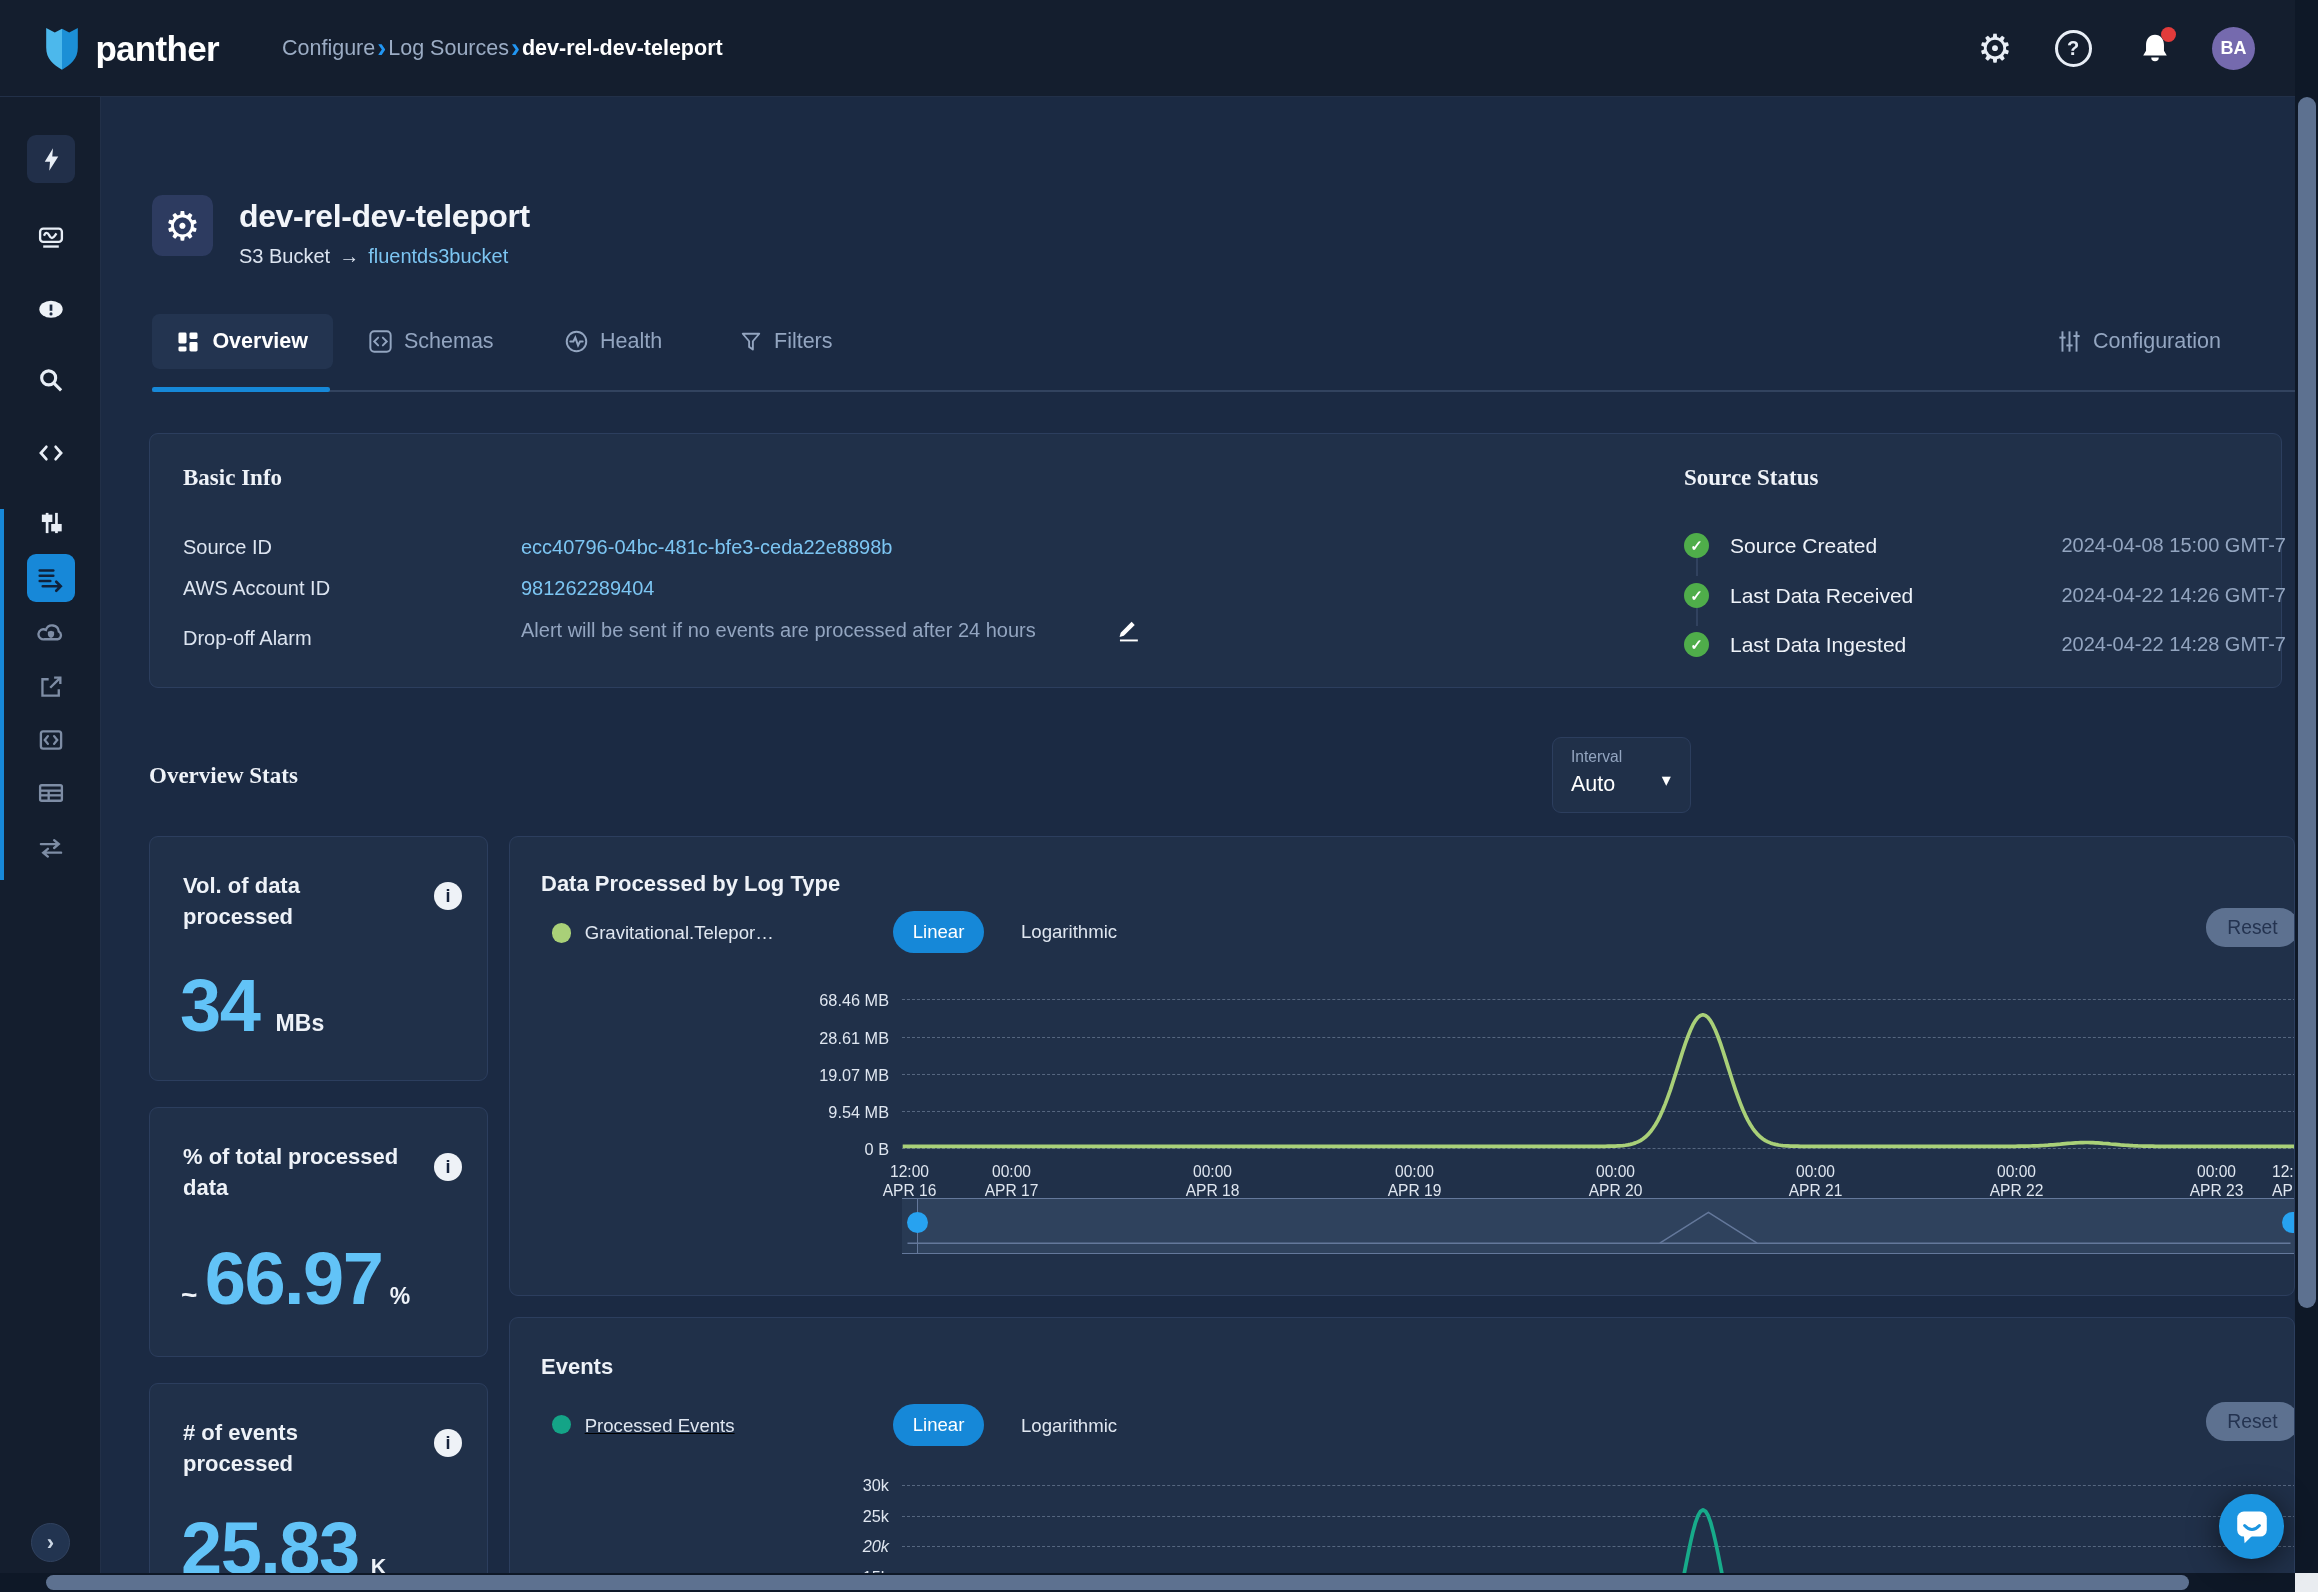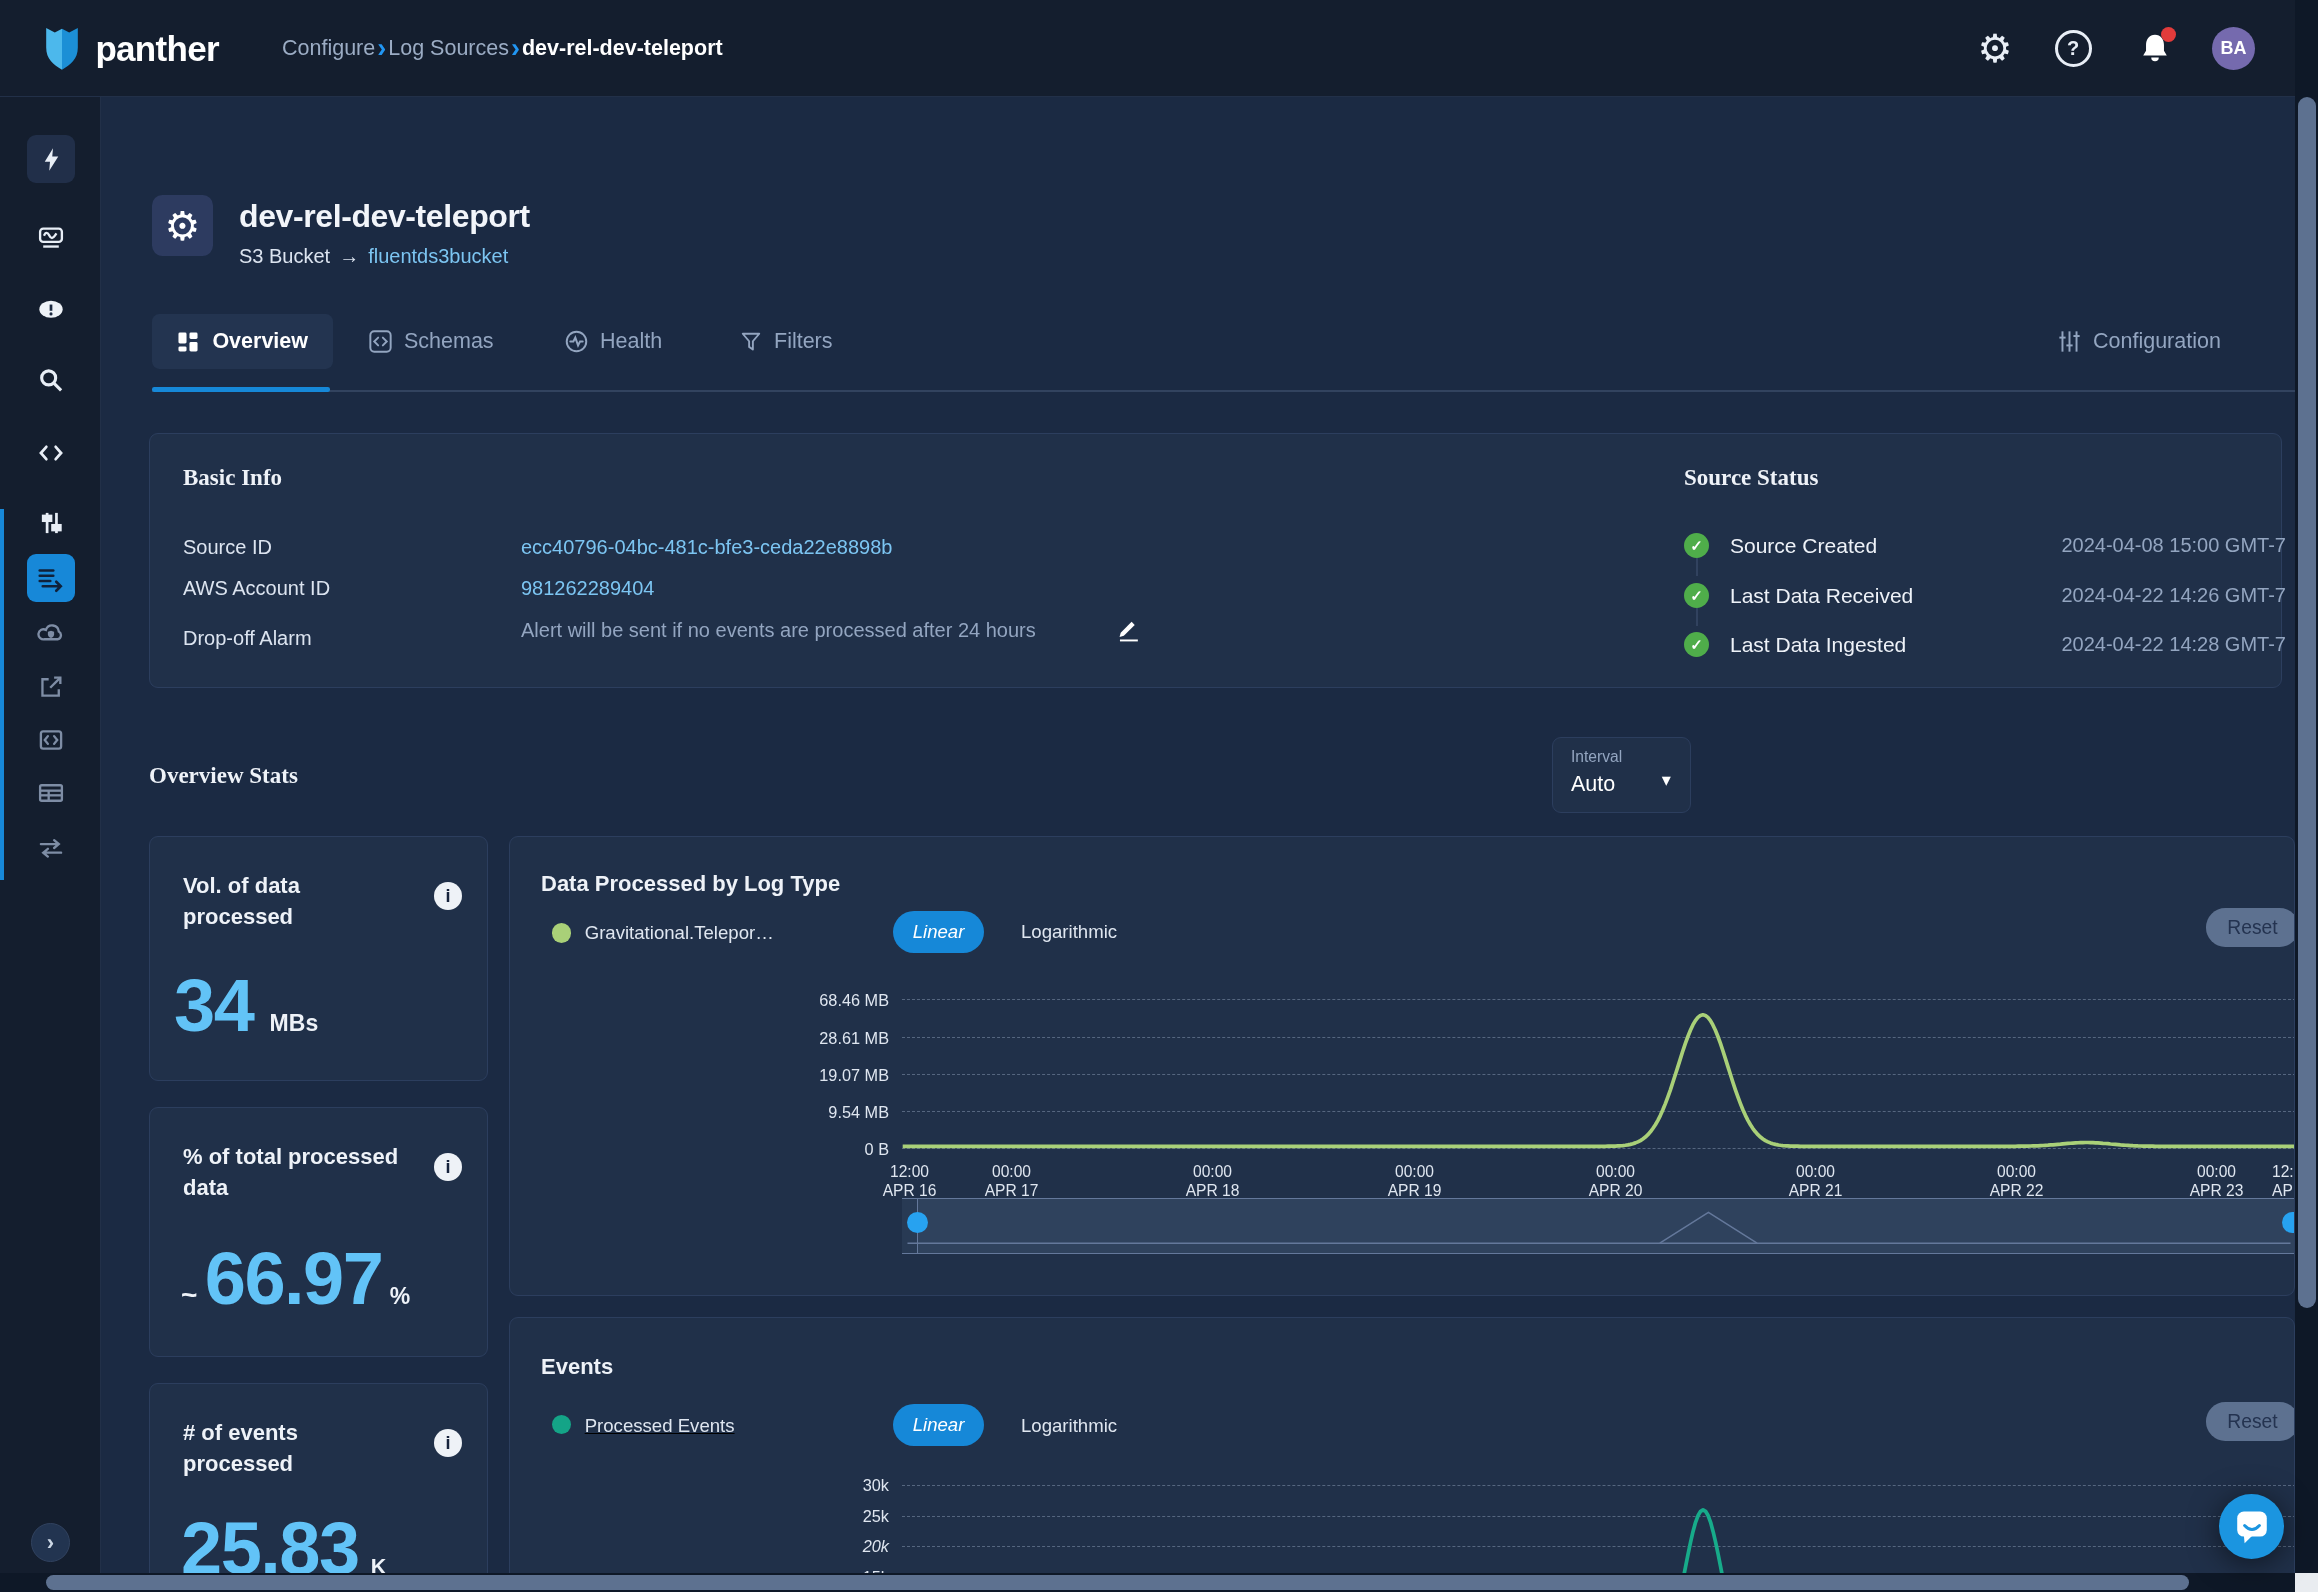--- a/index.html
+++ b/index.html
@@ -35,21 +35,21 @@
   
   .tab-active { position:absolute; display:flex; align-items:center; gap:13.4px; background:#233450; border-radius:7.4px; padding:0 25px; height:55px; color:#fff; font-size:21.5px; font-weight:bold; }
   .tab { position:absolute; display:flex; align-items:center; gap:11px; height:55px; color:#93a5c0; font-size:21.5px; }
 
   
   .stat-title { font-size:22px; font-weight:bold; color:#eef2f8; line-height:31px; width:230px; }
   .info-i { width:28px; height:28px; border-radius:50%; background:#eef2f7; color:#16233c; font-size:18px; font-weight:bold; display:flex; align-items:center; justify-content:center; }
   .big-num { font-size:74px; font-weight:bold; color:#62c3f7; letter-spacing:-1.5px; line-height:1; }
   .big-unit { font-size:23px; font-weight:bold; color:#eef2f8; }
 
-  .pill-linear { position:absolute; background:#1688d8; color:#fff; font-size:18.6px; border-radius:21.5px; display:flex; align-items:center; justify-content:center;font-style:italic; }
+  .pill-linear { position:absolute; background:#1688d8; color:#fff; font-size:18.6px; border-radius:21.5px; display:flex; align-items:center; justify-content:center; }
   .pill-reset { position:absolute; background:#5d7190; color:#243350; font-size:19.3px; border-radius:19.3px; display:flex; align-items:center; justify-content:center; }
   .legend-txt { font-size:18.6px; color:#dfe6f0; }
   .dot { width:19.3px; height:19.3px; border-radius:50%; }
   .ytick { position:absolute; width:97px; text-align:right; font-size:16.3px; color:#dfe6f0; }
   .gridline { position:absolute; height:0; border-top:1.5px dashed #55667f; }
   .xtick { position:absolute; width:89px; text-align:center; font-size:15.6px; color:#dfe6f0; line-height:19.3px; }
 
   
   .brush { position:absolute; background:rgba(90,110,145,.16); border-top:1.5px solid #64789b; border-bottom:1.5px solid #64789b; }
   .brush-sel { position:absolute; top:0; bottom:0; background:rgba(120,140,175,.10); border-left:1.5px solid #64789b; }
@@ -293,21 +293,21 @@
   <div class="card" style="left:1552px; top:737px; width:139px; height:76px;">
     <div class="abs" style="left:18px; top:9.7px; font-size:15.6px; color:#93a5c0;">Interval</div>
     <div class="abs" style="left:18px; top:34px; font-size:21.5px; color:#fff;">Auto</div>
     <div class="abs" style="right:19.3px; top:31px; font-size:18px; color:#fff;">▾</div>
   </div>
 
 
   <div class="card" style="left:149px; top:836px; width:339px; height:245px;">
     <div class="abs stat-title" style="left:33px; top:33px;">Vol. of data processed</div>
     <div class="abs info-i" style="left:284px; top:45px;">i</div>
-    <div class="abs" style="left:24px; top:132px; display:flex; align-items:baseline; gap:16.3px;">
+    <div class="abs" style="left:30px; top:132px; display:flex; align-items:baseline; gap:16.3px;">
       <span class="big-num">34</span>
       <span class="big-unit">MBs</span>
     </div>
   </div>
 
   <div class="card" style="left:149px; top:1107px; width:339px; height:250px;">
     <div class="abs stat-title" style="left:33px; top:33px;">% of total processed data</div>
     <div class="abs info-i" style="left:284px; top:45px;">i</div>
     <div class="abs" style="left:31px; top:134px; display:flex; align-items:baseline; gap:7.4px;">
       <span style="font-size:28px; font-weight:bold; color:#eef2f8;">~</span>

